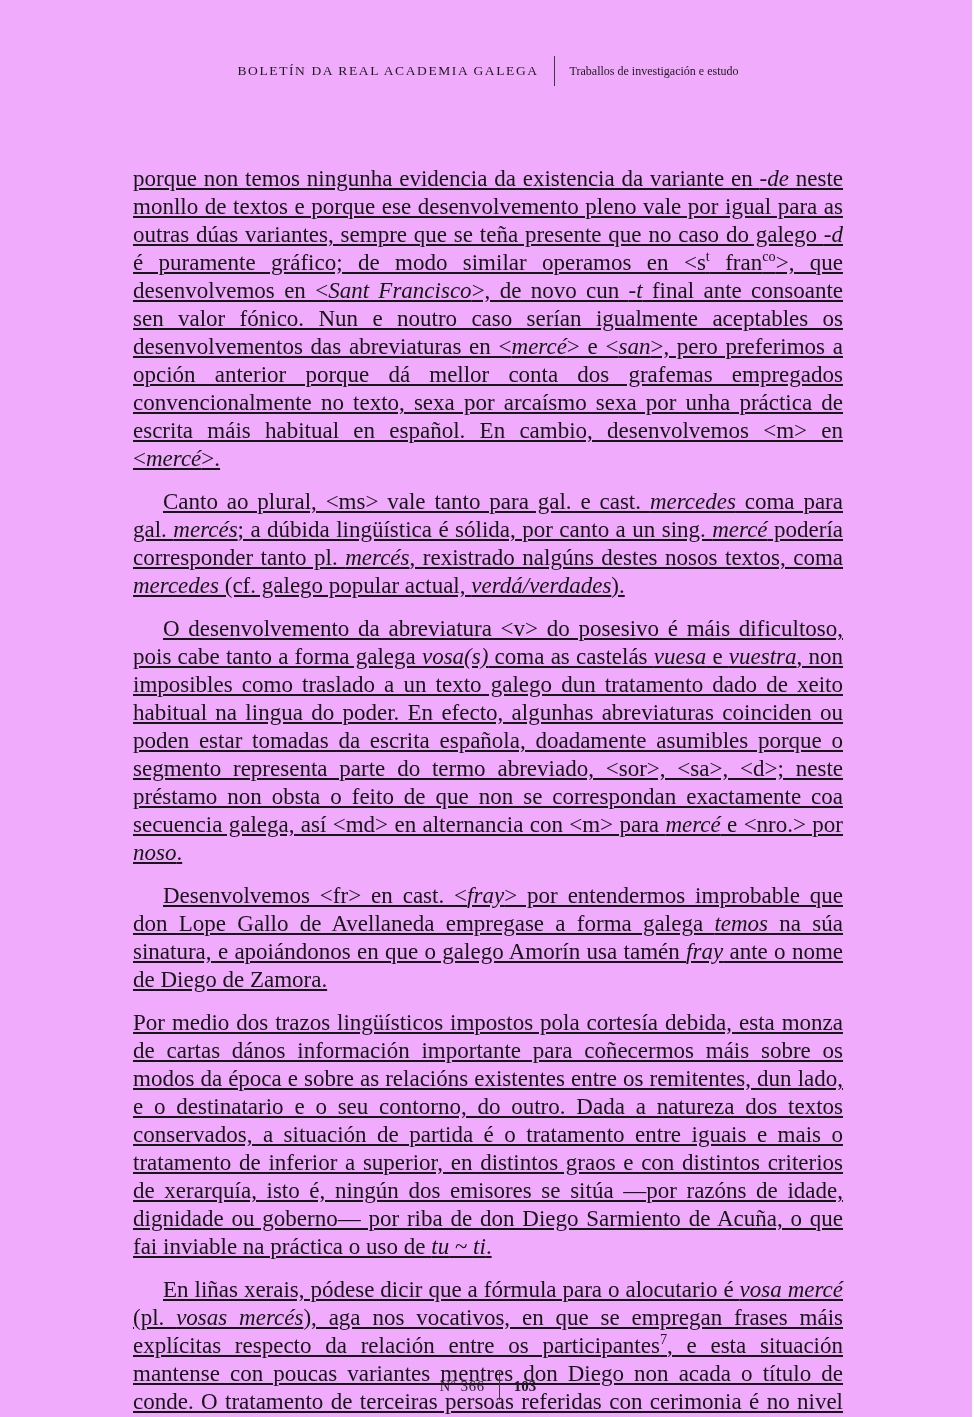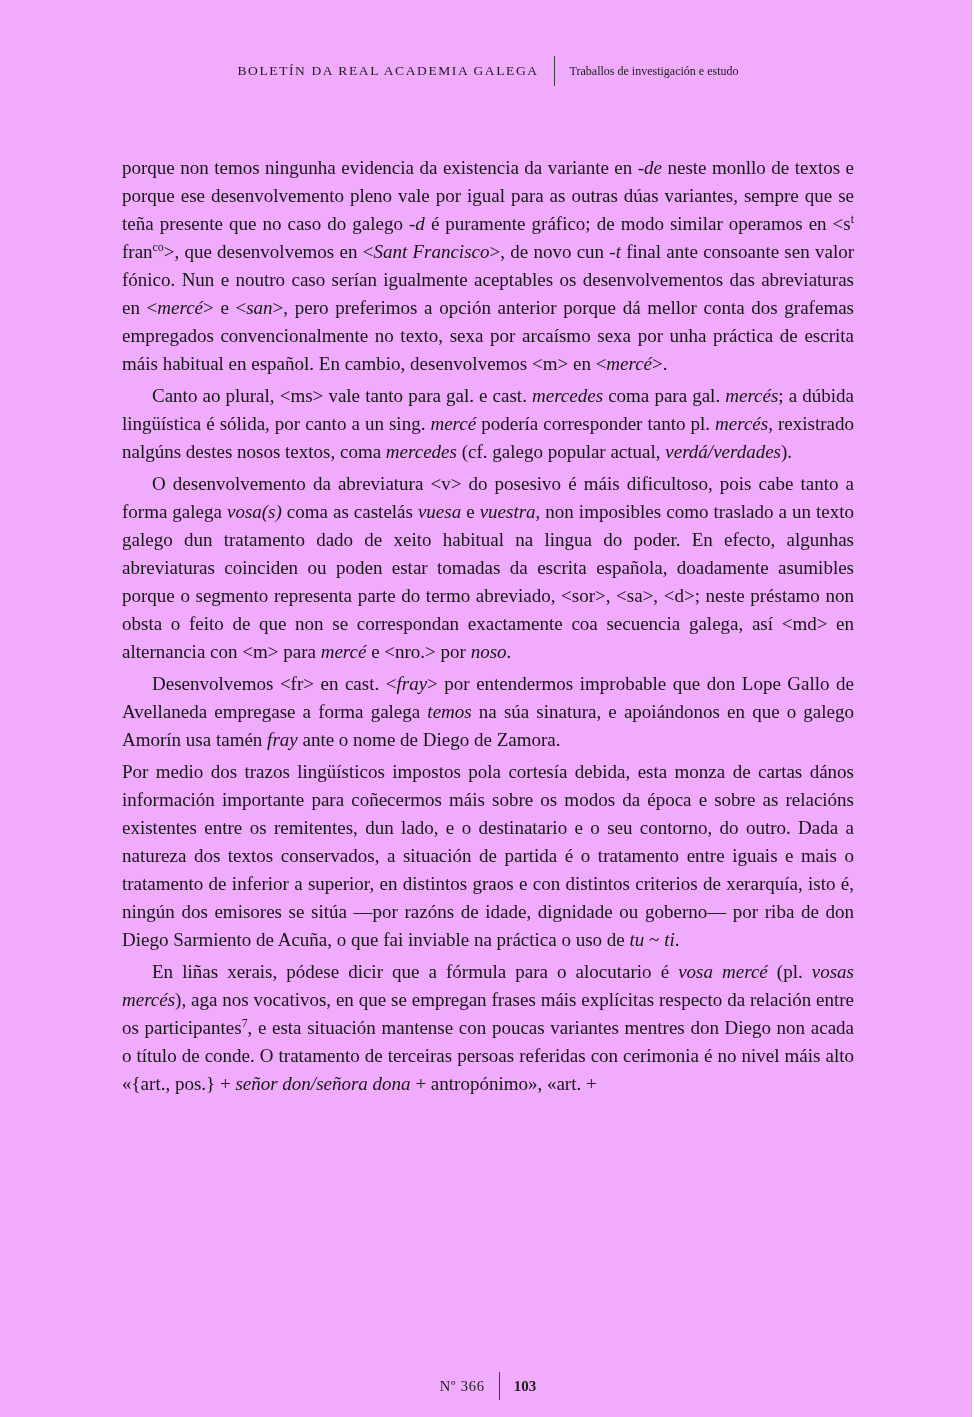--- a/index.html
+++ b/index.html
@@ -46,25 +46,26 @@
     background: #3a3a3a;
   }
   
   .article {
     position: absolute;
     top: 150px;
     left: 118px;
     width: 740px;
   }
   .para {
-    margin: 4px;
-    font-size: 19px;
+    margin: 15px;
+    font-size: 23px;
     line-height: 28px;
     text-align: justify;
     text-justify: inter-word;
+    text-decoration: underline;
   }
   .para.indent {
     text-indent: 30px;
   }
   .para i {
     font-style: italic;
   }
   .para sup {
     font-size: 0.62em;
     line-height: 0;

